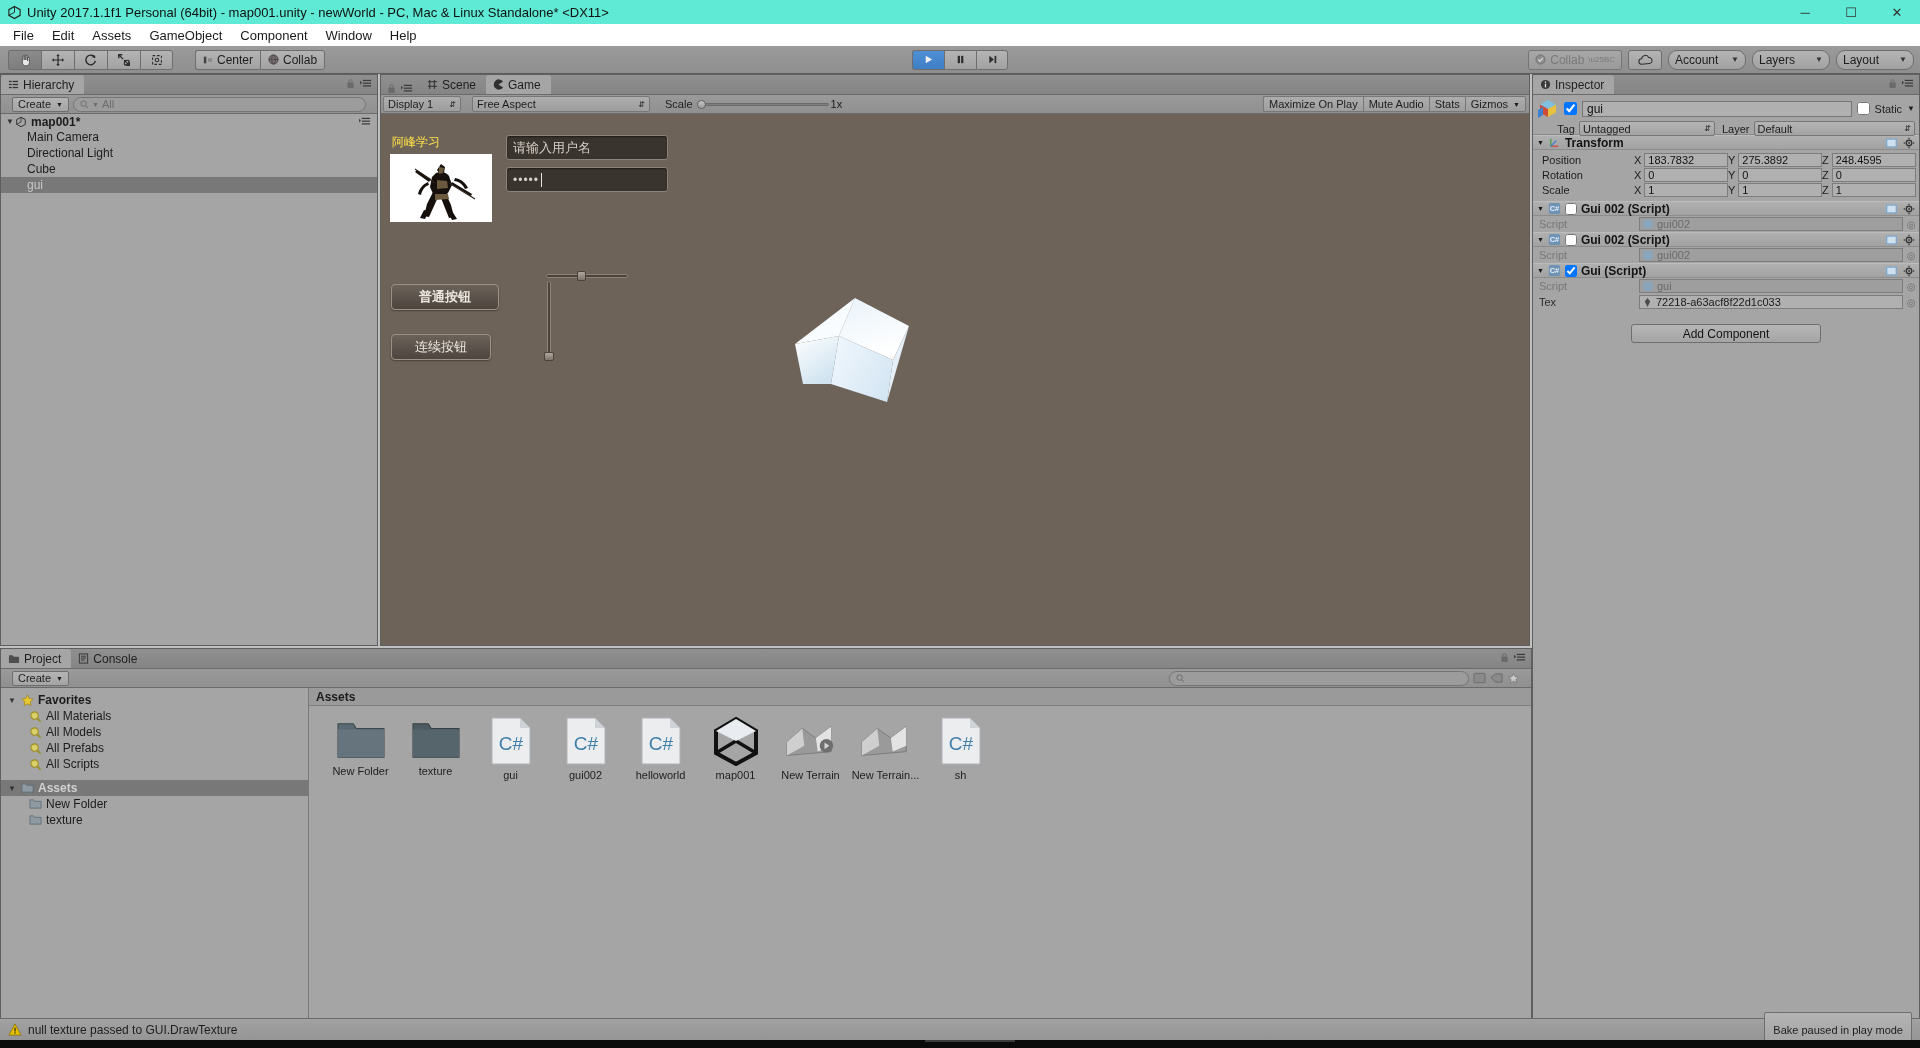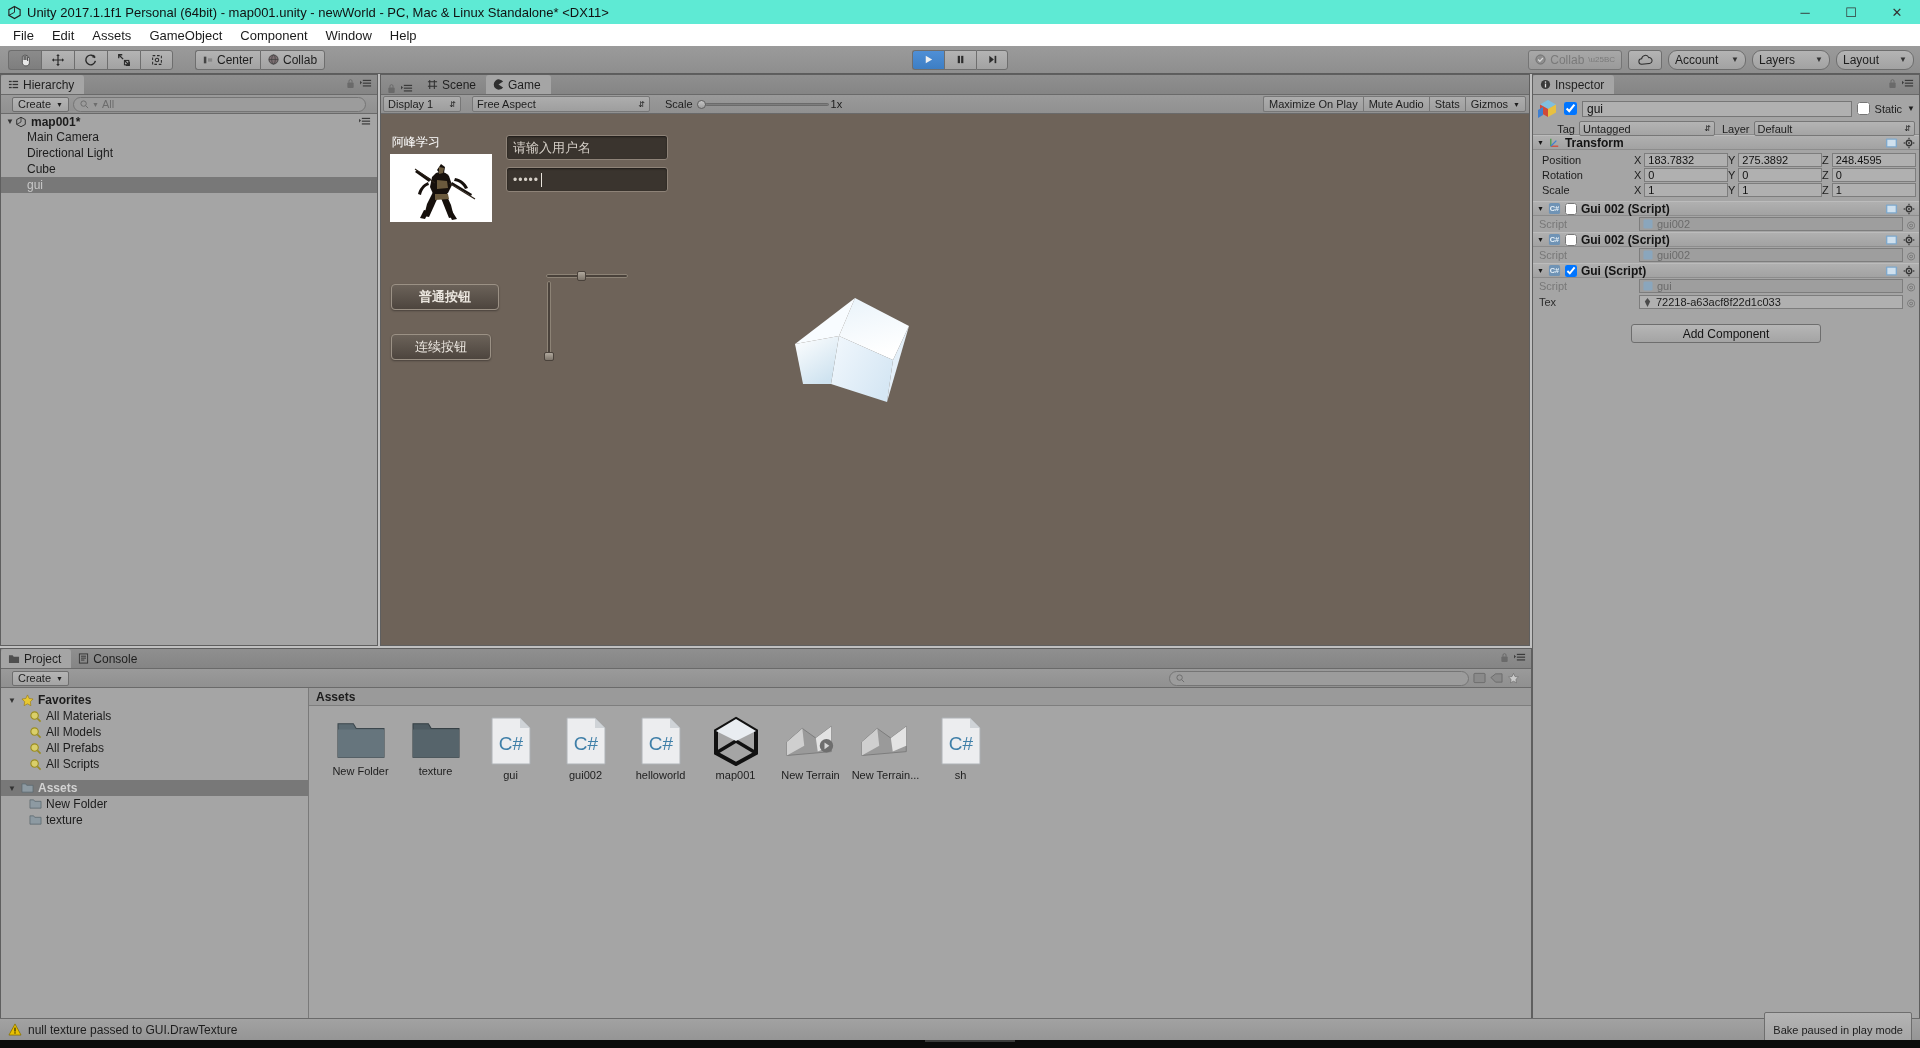--- a/index.html
+++ b/index.html
@@ -200,21 +200,21 @@
   }
   .gv-toggle:last-child { border-right: 1px solid #777; }
 
   .gameview-canvas {
     position: absolute; left: 0; right: 0; top: 39px; bottom: 0;
     background: #6e6359;
     overflow: hidden;
   }
 
   
-  .ig-title { position: absolute; font-size: 12px; color: #ffffff; }
+  .ig-title { position: absolute; font-size: 12px; color: #fde047; }
   .ig-avatar {
     position: absolute; background: #ffffff;
     display: flex; align-items: center; justify-content: center;
     overflow: hidden;
   }
   .ig-field {
     position: absolute; background: #3a342e;
     border: 1px solid #8e8378; border-radius: 3px;
     display: flex; align-items: center; padding: 0 6px;
     font-size: 13px; color: #d6d0c8;

